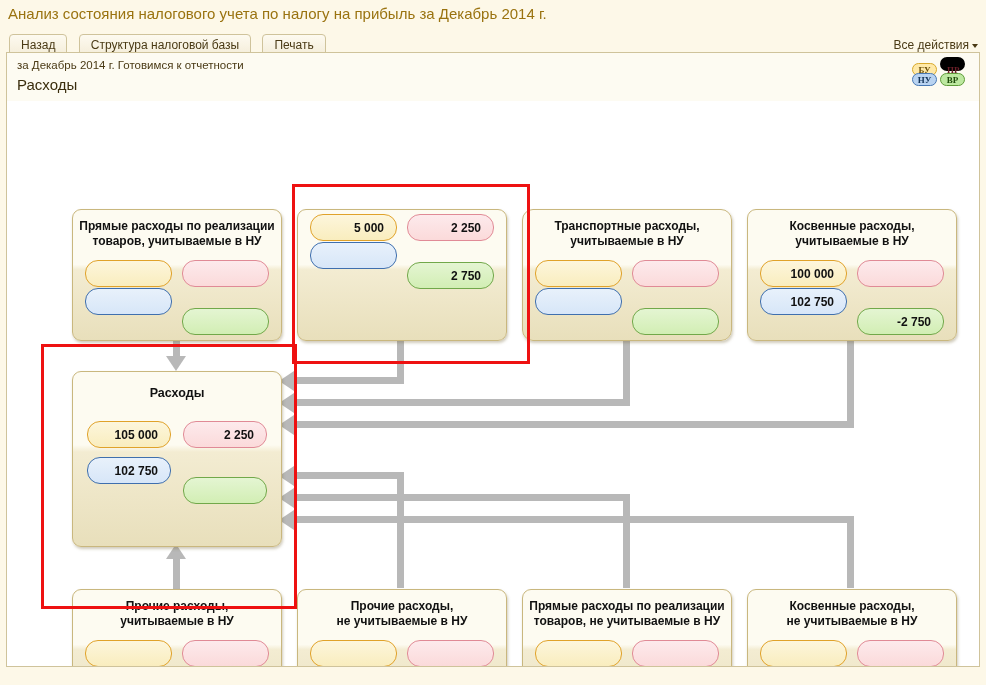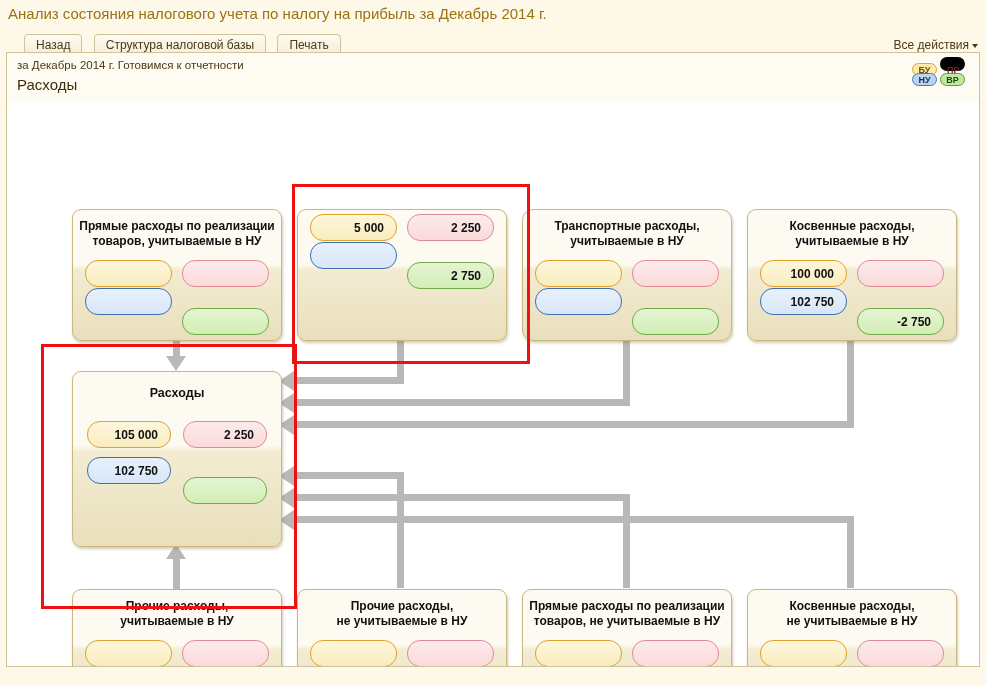--- a/index.html
+++ b/index.html
@@ -12,21 +12,21 @@
     color: #1c1c1c;
     overflow: hidden;
   }
 
   
   #window-title {
     position:absolute; left:8px; top:5px;
     font-size:15px; color:#9a7310; font-weight:400;
     white-space:nowrap;
   }
-  #toolbar { position:absolute; left:24px; top:34px; height:24px; }
+  #toolbar { position:absolute; left:9px; top:34px; height:24px; }
   .tb-btn {
     display:inline-block; height:22px; line-height:20px;
     padding:0 11px; margin-right:8px;
     background:linear-gradient(#fdfaf0,#f4edd9);
     border:1px solid #cfc39b; border-radius:4px;
     font-size:12px; color:#4a3a15; cursor:pointer;
     vertical-align:top;
   }
   #all-actions {
     position:absolute; right:8px; top:38px;
@@ -56,21 +56,21 @@
     position:absolute; left:10px; top:23px;
     font-size:15px; color:#3a2d0d; white-space:nowrap;
   }
 
   
   #legend { position:absolute; right:7px; top:4px; width:60px; }
   .legend-row { height:15px; }
   .badge {
     display:inline-block; width:25px; height:13px; line-height:12px;
     text-align:center; font-size:9px; border-radius:7px;
-    margin-right:3px; font-weight:bold;
+    margin-right:3px; font-weight:bold;font-family:Liberation Serif, serif;
   }
   .badge.bu { background:#ffe9a8; border:1px solid #d8a92c; color:#6b4f0a; }
   .badge.pr { background:#fbc9cf; border:7px solid #000000; color:#6b1f28; }
   .badge.nu { background:#b9d3f1; border:1px solid #4878b4; color:#123257; }
   .badge.vr { background:#bde8a0; border:1px solid #5f9c3a; color:#204d0c; }
 
   
   #canvas { position:absolute; left:0; top:48px; width:100%; height:567px;font-weight:bold; }
 
   

